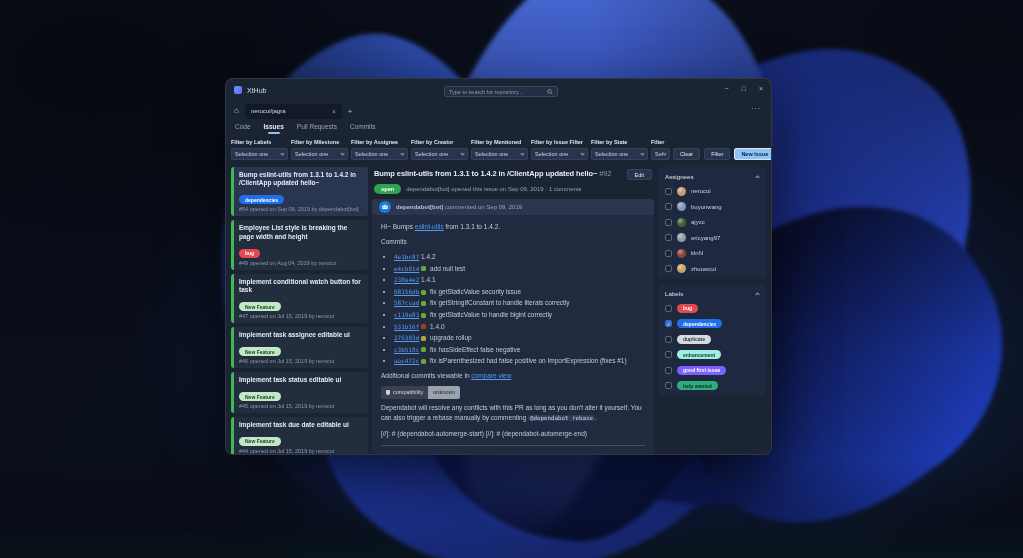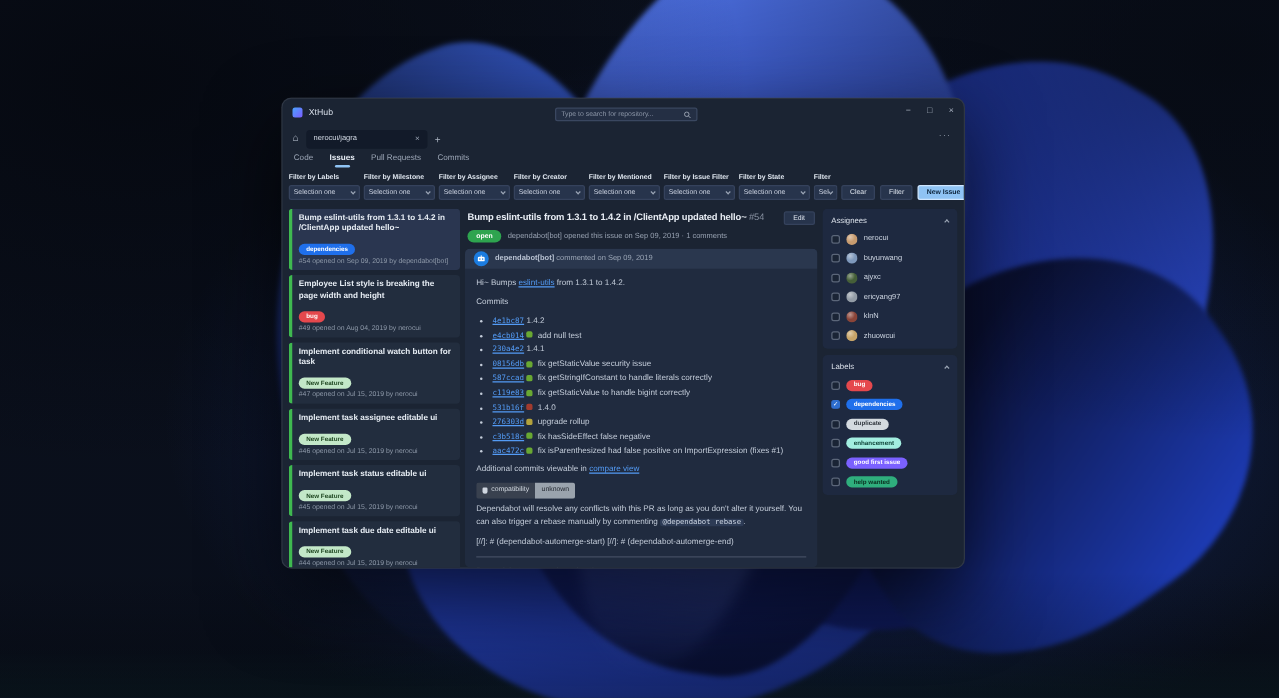--- a/index.html
+++ b/index.html
@@ -265,21 +265,21 @@
       </div>
         <div class="issue-card">
         <div class="ic-title">Implement task due date editable ui</div>
         <div><span class="pill" style="background: rgb(195, 232, 200); color: rgb(30, 70, 32);">New Feature</span></div>
         <div class="ic-meta">#44 opened on Jul 15, 2019 by nerocui</div>
       </div>
       </div>
 
     <div class="col-main">
       <div class="issue-head">
-        <div class="issue-title"><span>Bump eslint-utils from 1.3.1 to 1.4.2 in /ClientApp updated hello~</span> <span class="issue-number">#54</span></div>
+        <div class="issue-title"><span>Bump eslint-utils from 1.3.1 to 1.4.2 in /ClientApp updated hello~</span> <span class="issue-number">#92</span></div>
         <div class="edit-btn">Edit</div>
       </div>
       <div class="issue-meta">
         <span class="state-pill">open</span>
         <span class="meta-text">dependabot[bot] opened this issue on Sep 09, 2019 · 1 comments</span>
       </div>
 
       <div class="comment">
         <div class="comment-head">
           <div class="avatar-bot">

